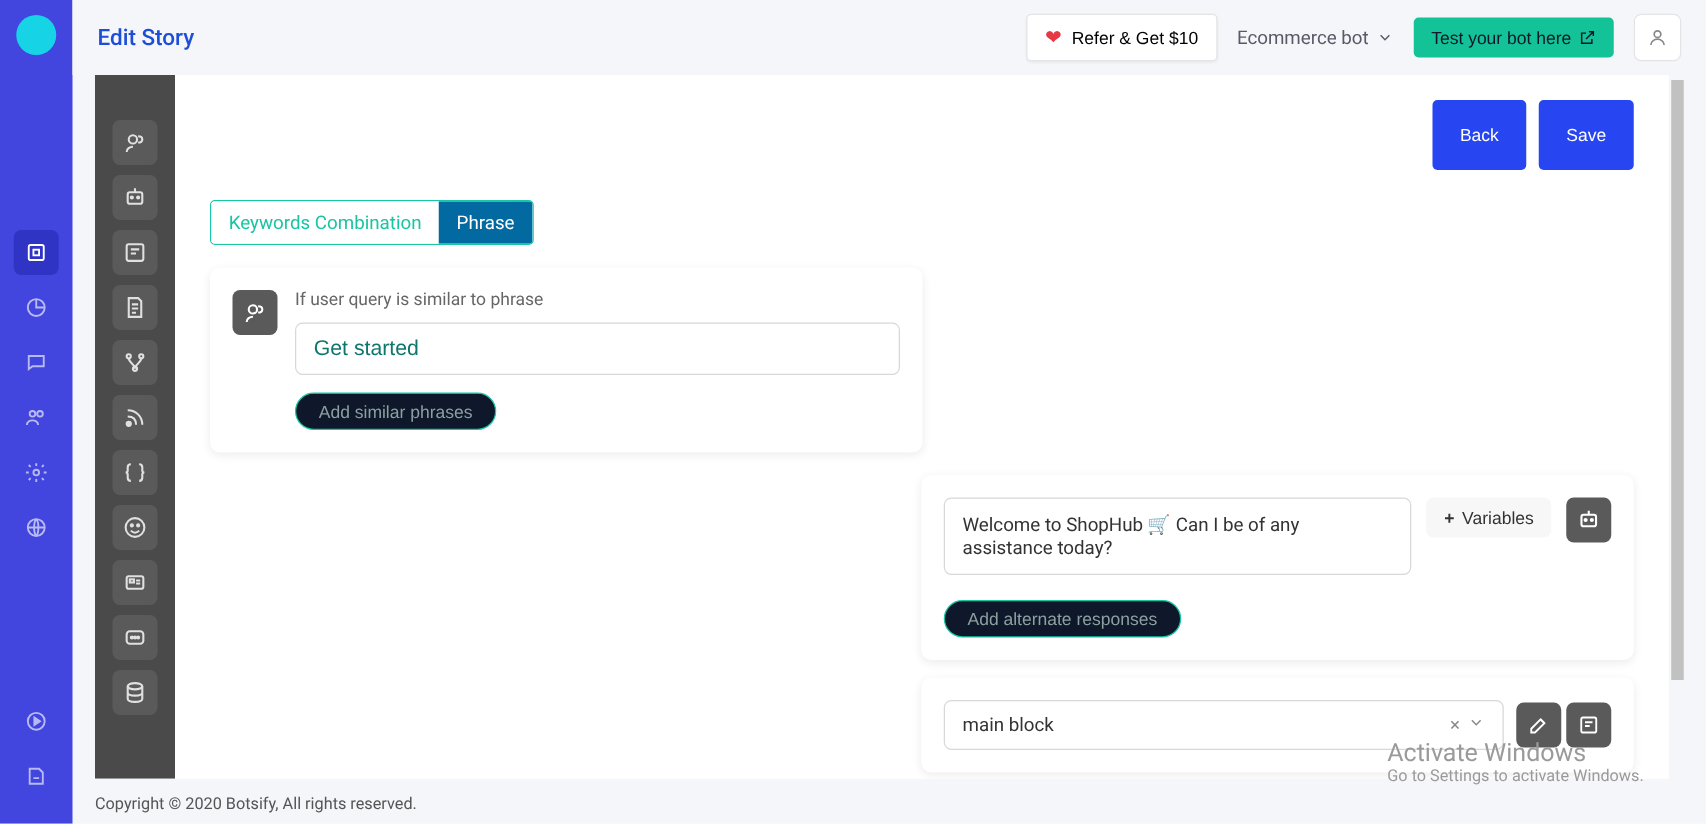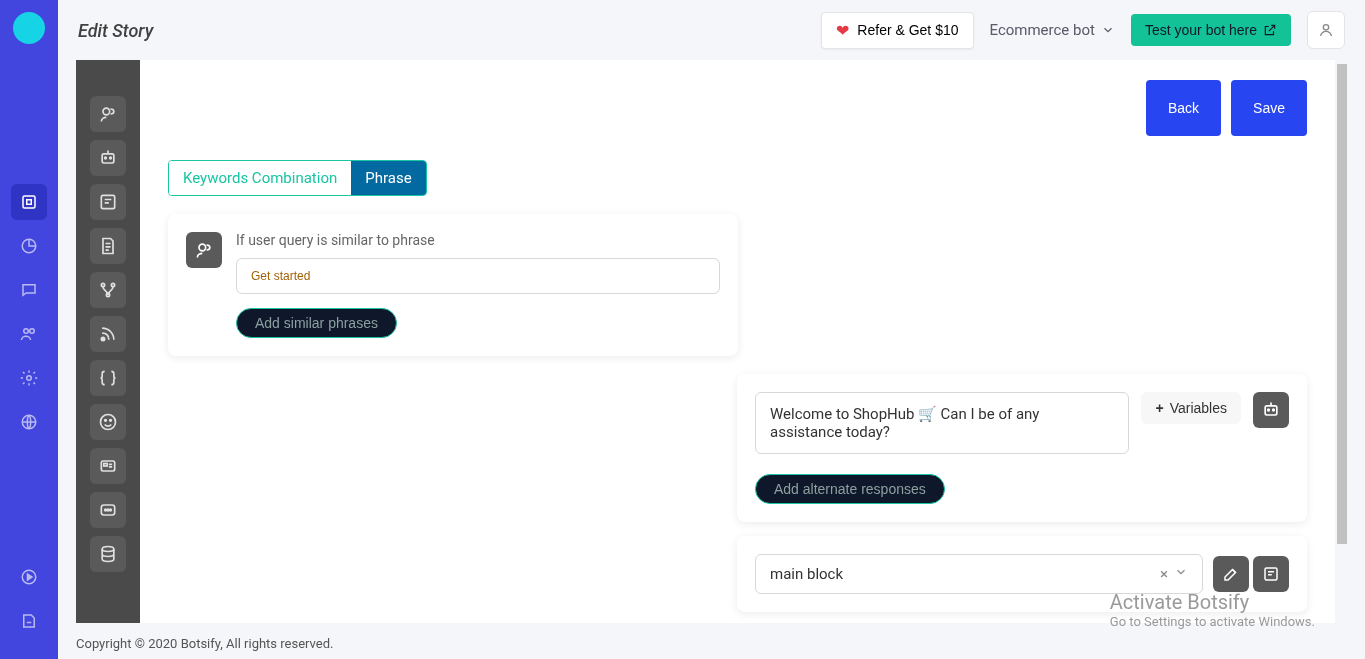--- a/index.html
+++ b/index.html
@@ -3,21 +3,21 @@
 <meta charset="utf-8">
 <style>
 * { box-sizing: border-box; margin: 0; padding: 0; }
 body { font-family: -apple-system, BlinkMacSystemFont, "Segoe UI", Roboto, sans-serif; background: #f5f6fa; width: 1365px; height: 659px; overflow: hidden; position: relative; }
 .left-rail { position: absolute; left: 0; top: 0; width: 58px; height: 659px; background: #4246df; display: flex; flex-direction: column; align-items: center; padding-top: 12px; }
 .logo { width: 32px; height: 32px; background: #17d3e6; border-radius: 50%; margin-bottom: 140px; }
 .rail-icon { width: 36px; height: 36px; display: flex; align-items: center; justify-content: center; border-radius: 6px; margin-bottom: 8px; color: #b8baf0; cursor: pointer; }
 .rail-icon.active { background: #3034c4; color: #fff; }
 .rail-bottom { margin-top: auto; margin-bottom: 12px; }
 .header { position: absolute; left: 58px; top: 0; right: 0; height: 60px; background: #f5f6fa; display: flex; align-items: center; padding: 0 20px; }
-.page-title { font-size: 18px; color: #404040; font-weight: 500; font-style: italic; }
+.page-title { font-size: 18px; color: #1d4ed8; font-weight: 500; }
 .header-right { margin-left: auto; display: flex; align-items: center; gap: 16px; }
 .refer-btn { background: #fff; border: 1px solid #e4e4e4; border-radius: 4px; padding: 8px 14px; display: flex; align-items: center; gap: 8px; cursor: pointer; font-size: 14px; box-shadow: 0 1px 2px rgba(0,0,0,0.05); }
 .heart { color: #e63946; font-size: 16px; }
 .bot-dropdown { display: flex; align-items: center; gap: 6px; color: #595968; font-size: 15px; cursor: pointer; }
 .test-btn { background: #13c296; color: #0f172a; border: none; border-radius: 4px; padding: 8px 14px; font-size: 14px; display: flex; align-items: center; gap: 6px; cursor: pointer; }
 .user-btn { width: 38px; height: 38px; background: #fff; border: 1px solid #e4e4e4; border-radius: 6px; display: flex; align-items: center; justify-content: center; cursor: pointer; }
 .content-wrap { position: absolute; left: 76px; top: 60px; right: 30px; bottom: 36px; background: #fff; overflow: hidden; }
 .scroll-track { position: absolute; right: 18px; top: 60px; width: 12px; bottom: 0; }
 .scroll-thumb { position: absolute; right: 0; top: 4px; width: 10px; height: 480px; background: #c1c1c1; border-radius: 0; }
 .tool-rail { position: absolute; left: 0; top: 0; width: 64px; height: 100%; background: #4a4a4a; display: flex; flex-direction: column; align-items: center; padding-top: 36px; gap: 8px; }
@@ -28,21 +28,21 @@
 .tabs { display: inline-flex; border: 1px solid #19c5a2; border-radius: 4px; overflow: hidden; margin-bottom: 18px; margin-left: 0; }
 .tab { padding: 8px 14px; font-size: 15px; cursor: pointer; }
 .tab.inactive { background: #fff; color: #19c5a2; }
 .tab.active { background: #0369a1; color: #fff; }
 .card { background: #fff; border-radius: 8px; box-shadow: 0 2px 8px rgba(0,0,0,0.08); padding: 18px; }
 .user-card { max-width: 570px; margin-bottom: 18px; }
 .card-row { display: flex; gap: 14px; align-items: flex-start; }
 .avatar-box { width: 36px; height: 36px; background: #5a5a5a; border-radius: 6px; display: flex; align-items: center; justify-content: center; color: #fff; flex-shrink: 0; }
 .card-body { flex: 1; }
 .card-label { font-size: 14px; color: #666; margin-bottom: 10px; }
-.text-input { width: 100%; border: 1px solid #d8d8d8; border-radius: 6px; padding: 10px 14px; font-size: 12px; color: #a16207; background: #fff; }
+.text-input { width: 100%; border: 1px solid #d8d8d8; border-radius: 6px; padding: 10px 14px; font-size: 17px; color: #0f766e; background: #fff; }
 .pill-btn { border: 1px solid #19c5a2; color: #8ca0a0; background: #0f172a; border-radius: 18px; padding: 6px 18px; font-size: 14px; cursor: pointer; margin-top: 14px; }
 .bot-card-wrap { display: flex; justify-content: flex-end; margin-bottom: 14px; }
 .bot-card { max-width: 570px; width: 570px; position: relative; }
 .bot-row { display: flex; gap: 12px; align-items: flex-start; }
 .bot-main { flex: 1; }
 .bot-textarea { border: 1px solid #d8d8d8; border-radius: 6px; padding: 12px 14px; font-size: 15px; color: #333; min-height: 60px; }
 .variables-btn { background: #f7f7f7; border: none; border-radius: 6px; padding: 8px 14px; font-size: 14px; color: #333; display: flex; align-items: center; gap: 6px; cursor: pointer; }
 .bot-avatar { width: 36px; height: 36px; background: #5a5a5a; border-radius: 6px; display: flex; align-items: center; justify-content: center; color: #fff; }
 .bot-actions { display: flex; flex-direction: column; gap: 10px; margin-top: 10px; align-items: flex-start; }
 .block-card { max-width: 570px; width: 570px; }
@@ -311,15 +311,15 @@
 
       </div>
     </div>
 
   </div>
 </div>
 
 <div class="footer">Copyright © 2020 Botsify, All rights reserved.</div>
 
 <div class="watermark">
-  <div class="watermark-title">Activate Botsify</div>
+  <div class="watermark-title">Activate Windows</div>
   <div class="watermark-sub">Go to Settings to activate Windows.</div>
 </div>
 
 </body></html>

